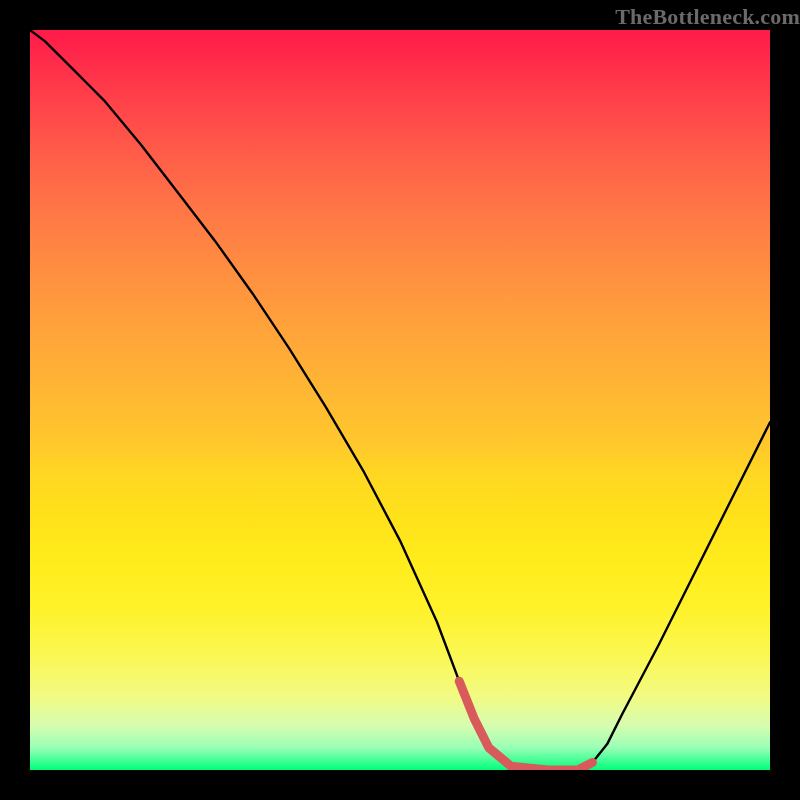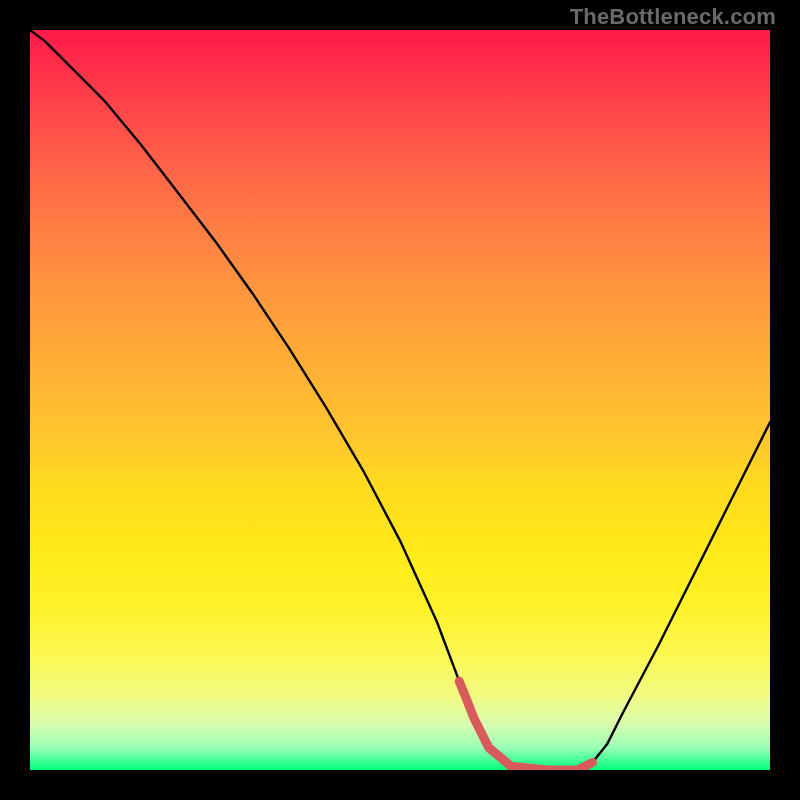--- a/index.html
+++ b/index.html
@@ -40,22 +40,22 @@
       #fbf74f 84%,
       #f2fb82 90%,
       #d6fdb0 94%,
       #99ffb6 97%,
       #33ff90 99%,
       #00ff7a 100%);
   }
   .watermark {
     position: absolute;
     top: 4px;
-    right: 24px;
-    font-family: Liberation Sans, sans-serif;
+    right: 0;
+    font-family: Liberation Serif, serif;
     font-size: 22px;
     font-weight: 600;
     color: #6a6a6a;
     letter-spacing: 0.2px;
   }
   svg.curve {
     position: absolute;
     left: 0;
     top: 0;
   }

